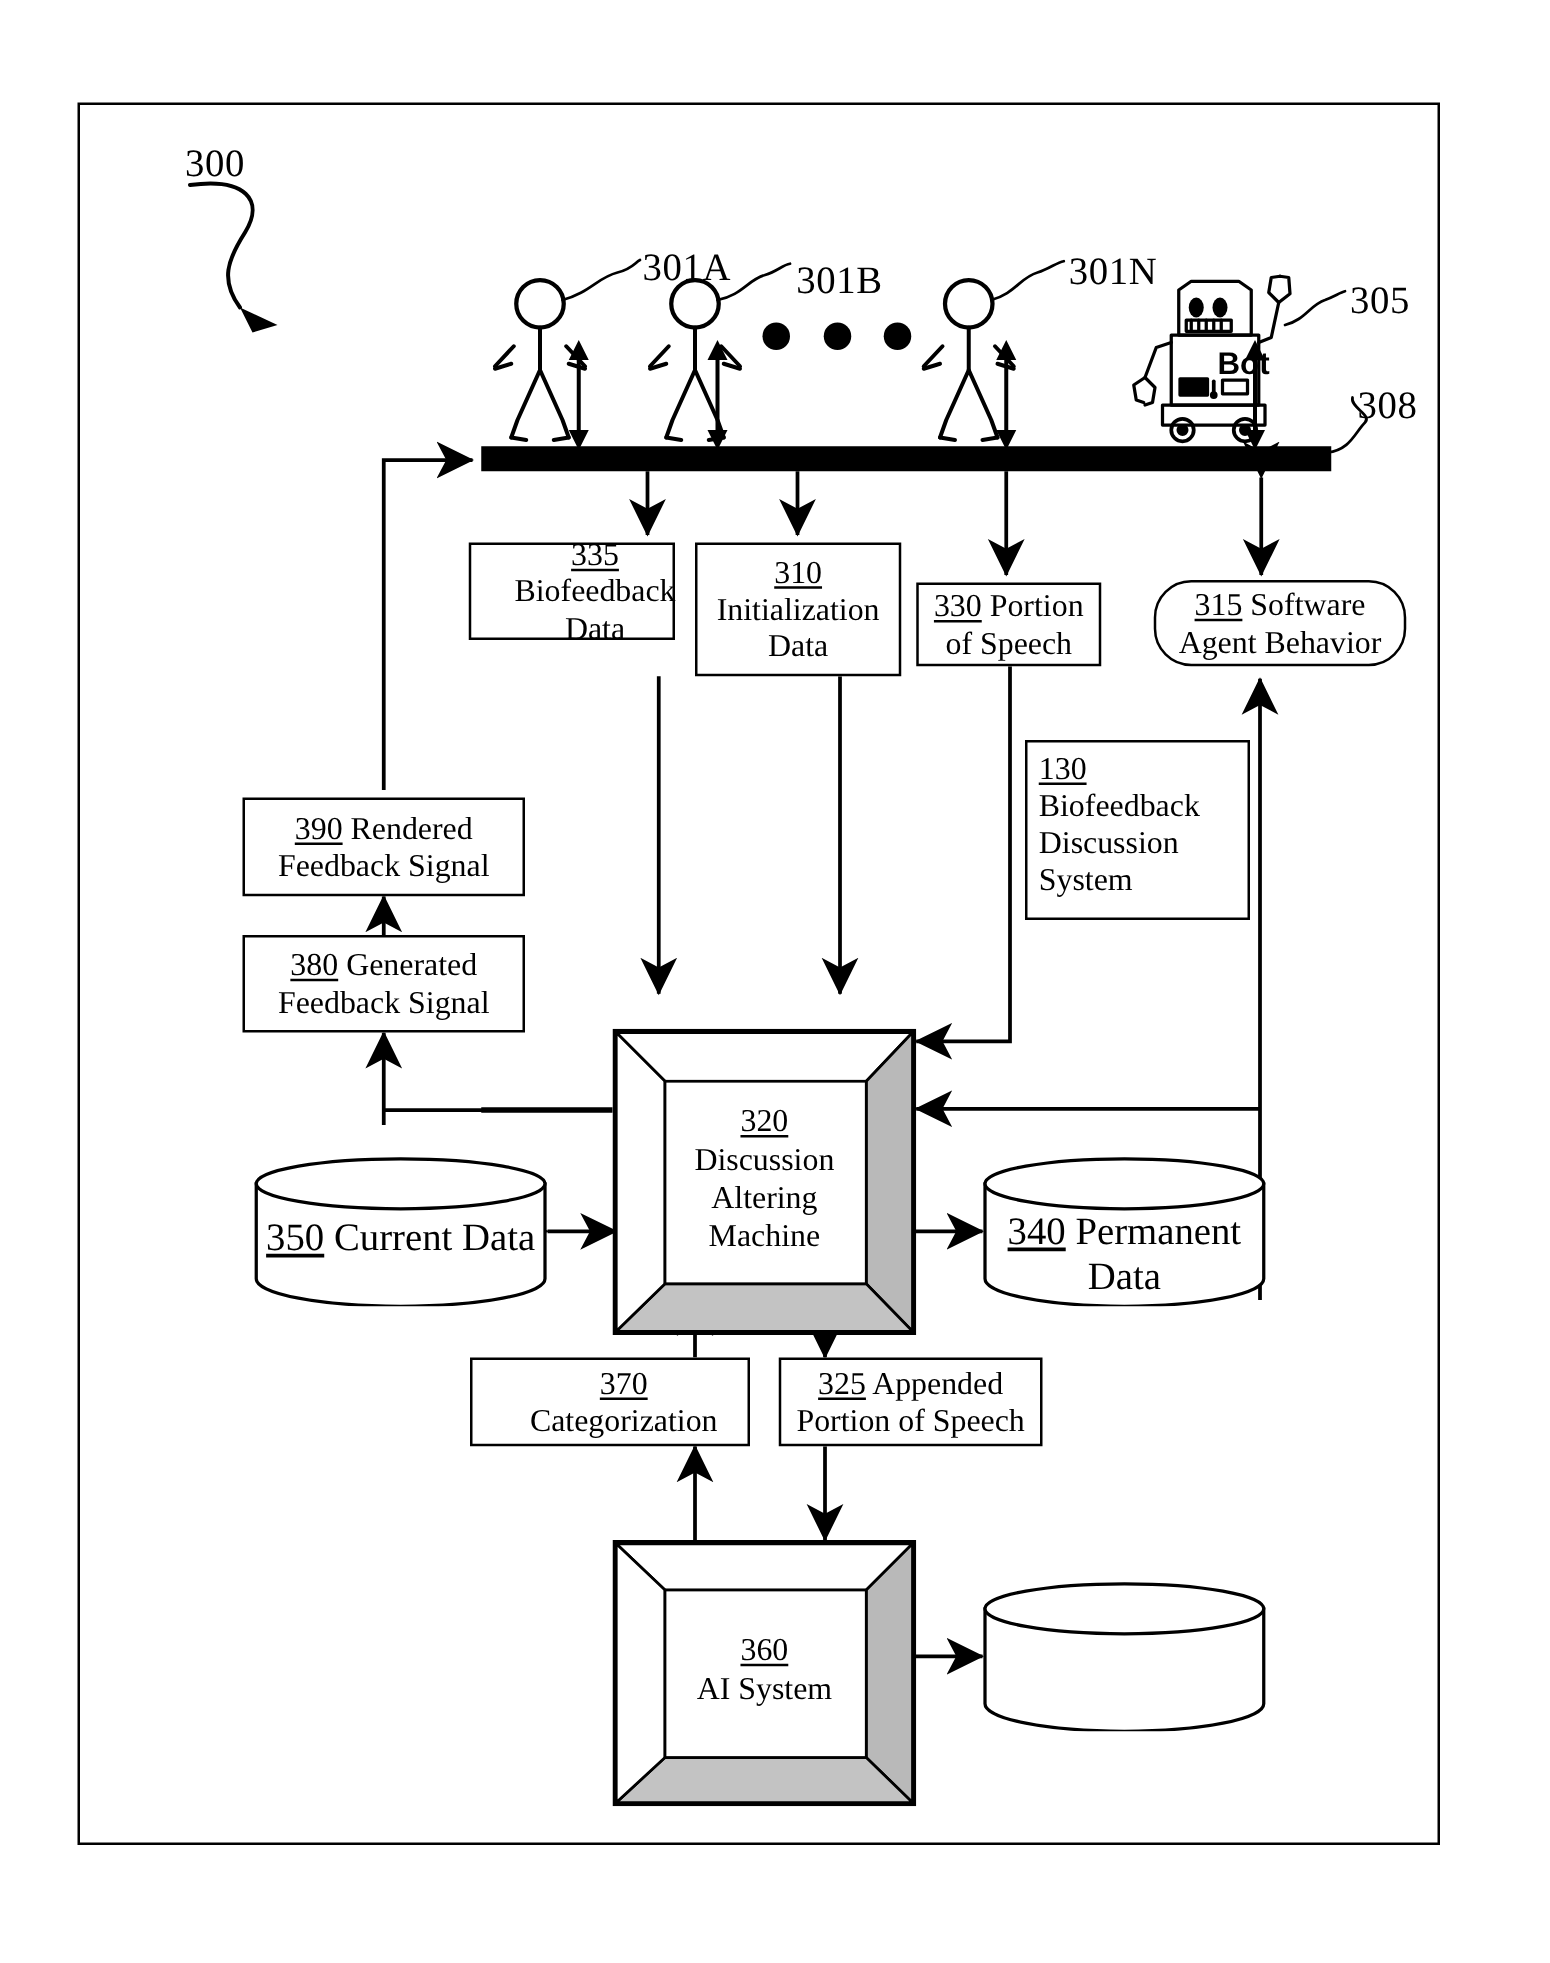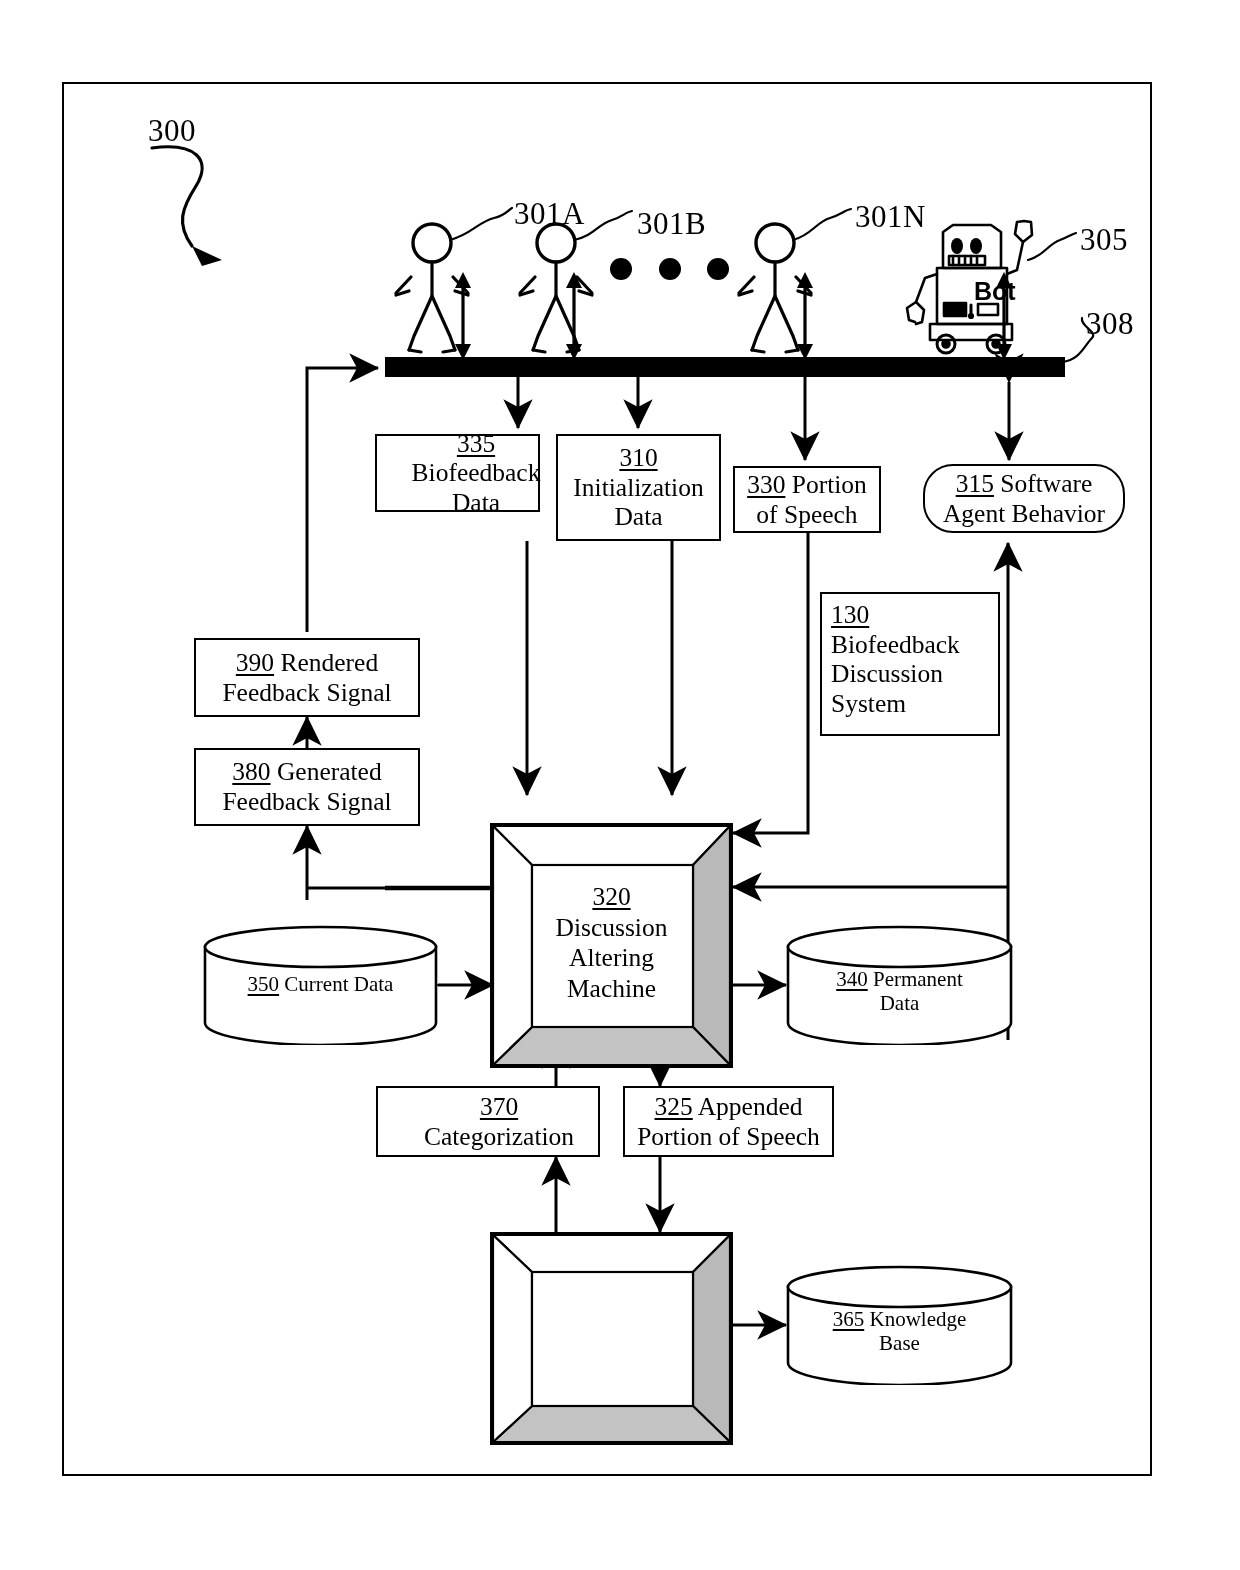--- a/index.html
+++ b/index.html
@@ -8,21 +8,21 @@
   #border{position:absolute;left:62px;top:82px;width:1090px;height:1394px;border:2px solid #000;box-sizing:border-box;}
   svg.layer{position:absolute;left:0;top:0;width:1240px;height:1570px;pointer-events:none;}
   .lbl{position:absolute;font-family:"Liberation Serif",serif;white-space:nowrap;}
   .refnum{position:absolute;font-size:31px;font-family:"Liberation Serif",serif;letter-spacing:.5px;}
   .box{position:absolute;border:2px solid #000;background:#fff;box-sizing:border-box;
        display:flex;flex-direction:column;align-items:center;justify-content:center;
        text-align:center;font-size:25.5px;line-height:1.16;}
   .box.lft{align-items:flex-start;text-align:left;padding-left:9px;}
   .u{text-decoration:underline;text-underline-offset:3px;}
   .cyl{position:absolute;}
-  .cyl .ctext{position:absolute;left:0;right:0;text-align:center;font-size:21px;line-height:1.16;}
+  .cyl .ctext{position:absolute;left:0;right:0;text-align:center;font-size:31px;line-height:1.16;}
   .mach{position:absolute;}
   .mach .mtext{position:absolute;left:0;right:0;text-align:center;font-size:25.5px;line-height:1.2;}
   .bar{position:absolute;background:#000;}
 </style>
 </head>
 <body>
 
 <div id="stage">
 
   <div id="border"></div>
@@ -253,20 +253,24 @@
 
   <div class="mach" style="left:490px;top:1232px;width:243px;height:213px;">
     <svg width="243" height="213" viewBox="0 0 243 213">
       <rect x="1.5" y="1.5" width="240" height="210" fill="#fff" stroke="#000" stroke-width="3"></rect>
       <polygon points="3,3 240,3 203,40 42,40" fill="#fff" stroke="#000" stroke-width="2.2"></polygon>
       <polygon points="240,3 240,210 203,174 203,40" fill="#b9b9b9" stroke="#000" stroke-width="2.2"></polygon>
       <polygon points="240,210 3,210 42,174 203,174" fill="#c3c3c3" stroke="#000" stroke-width="2.2"></polygon>
       <polygon points="3,210 3,3 42,40 42,174" fill="#fff" stroke="#000" stroke-width="2.2"></polygon>
       <rect x="42" y="40" width="161" height="134" fill="#fff" stroke="#000" stroke-width="2.2"></rect>
     </svg>
+    <div class="mtext" style="top:73px;">
+      <span class="u">360</span><br>
+      <span>AI System</span>
+    </div>
   </div>
 
   <div class="cyl" style="left:203px;top:925px;width:235px;height:120px;">
     <svg width="235" height="120" viewBox="0 0 235 120">
       <path d="M2 22 V 98 A 115.5 22 0 0 0 233 98 V 22 Z" fill="#fff" stroke="#000" stroke-width="2.6"></path>
       <ellipse cx="117.5" cy="22" rx="115.5" ry="20" fill="#fff" stroke="#000" stroke-width="2.6"></ellipse>
     </svg>
     <div class="ctext" style="top:47px;">
       <span class="u">350</span>
       <span>Current Data</span>
@@ -283,22 +287,17 @@
       <span>Permanent</span><br>
       <span>Data</span>
     </div>
   </div>
 
   <div class="cyl" style="left:786px;top:1265px;width:227px;height:120px;">
     <svg width="227" height="120" viewBox="0 0 227 120">
       <path d="M2 22 V 98 A 111.5 22 0 0 0 225 98 V 22 Z" fill="#fff" stroke="#000" stroke-width="2.6"></path>
       <ellipse cx="113.5" cy="22" rx="111.5" ry="20" fill="#fff" stroke="#000" stroke-width="2.6"></ellipse>
     </svg>
-    <div class="ctext" style="top:42px;">
-      <span class="u">365</span>
-      <span>Knowledge</span><br>
-      <span>Base</span>
-    </div>
   </div>
 
   <div class="lbl" style="left:974px;top:277px;font-size:25px;font-weight:bold;font-family:'Liberation Sans',sans-serif;">Bot</div>
 
 </div>
 
 </body></html>

